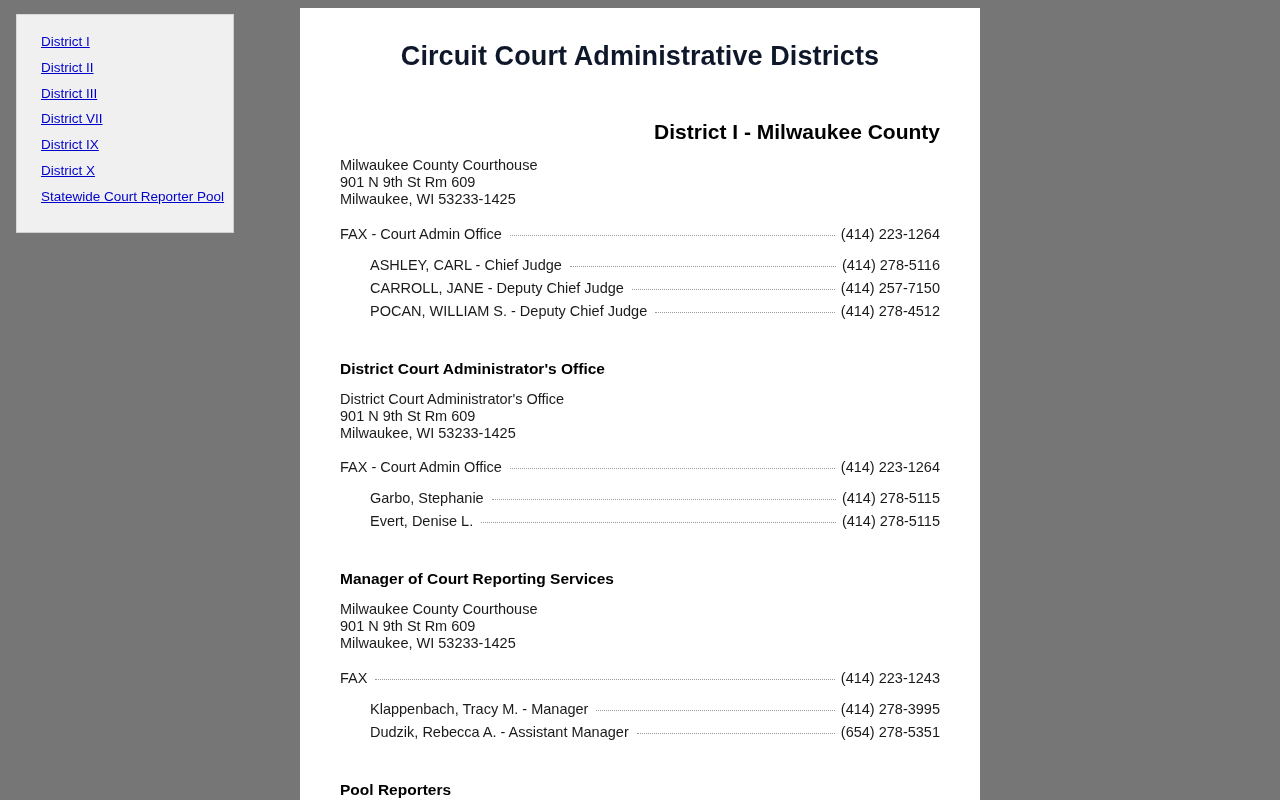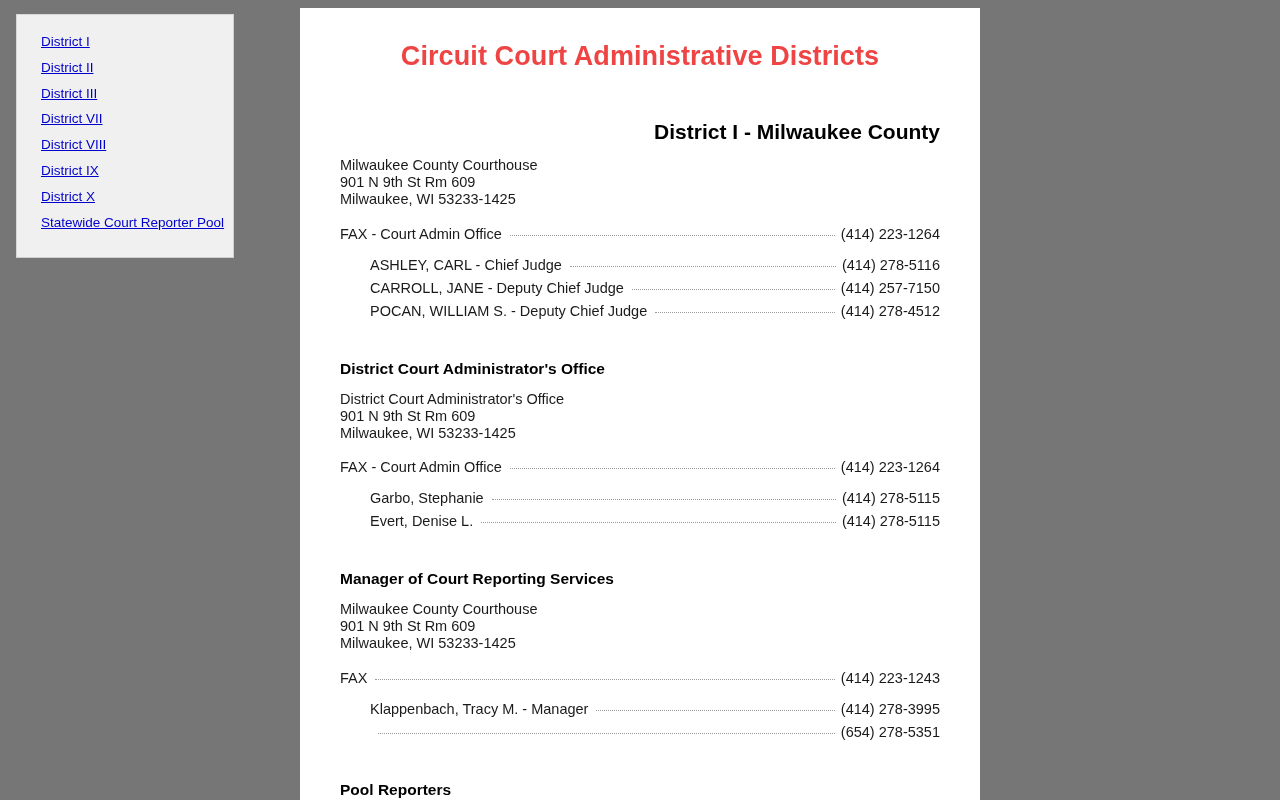--- a/index.html
+++ b/index.html
@@ -47,21 +47,21 @@
     box-sizing: border-box;
     overflow: hidden;
   }
 
   .page-inner { padding: 0 40px 0 40px; }
 
   h1.page-title {
     font-size: 27px;
     font-weight: bold;
     text-align: center;
-    color: #ef4444;
+    color: #0f172a;
     margin: 33px 0 0 0;
     letter-spacing: 0.1px;
   }
 
   h2.district-title {
     font-size: 21px;
     font-weight: bold;
     color: #000;
     margin: 48px 0 0 0;
     text-align: right;
@@ -109,21 +109,20 @@
 <body>
 
 <div id="root">
 
   <div class="sidebar">
     <div id="nav-items">
         <div class="nav-item"><span class="nav-link">District I</span></div>
         <div class="nav-item"><span class="nav-link">District II</span></div>
         <div class="nav-item"><span class="nav-link">District III</span></div>
         <div class="nav-item"><span class="nav-link">District VII</span></div>
-        <div class="nav-item"><span class="nav-link">District VIII</span></div>
         <div class="nav-item"><span class="nav-link">District IX</span></div>
         <div class="nav-item"><span class="nav-link">District X</span></div>
         <div class="nav-item"><span class="nav-link">Statewide Court Reporter Pool</span></div>
       </div>
   </div>
 
   <div class="page">
     <div class="page-inner">
       <h1 class="page-title">Circuit Court Administrative Districts</h1>
       <h2 class="district-title">District I - Milwaukee County</h2>
@@ -194,20 +193,21 @@
                 <span class="c-label">FAX</span>
                 <span class="c-leader"></span>
                 <span class="c-phone">(414) 223-1243</span>
               </div>
               <div class="contact-row sub first-sub">
                 <span class="c-label">Klappenbach, Tracy M. - Manager</span>
                 <span class="c-leader"></span>
                 <span class="c-phone">(414) 278-3995</span>
               </div>
               <div class="contact-row sub">
+                <span class="c-label">Dudzik, Rebecca A. - Assistant Manager</span>
                 <span class="c-leader"></span>
                 <span class="c-phone">(654) 278-5351</span>
               </div>
             </div>
           </div>
         </div>
       <h3 class="section-title">Pool Reporters</h3>
 
     </div>
   </div>

